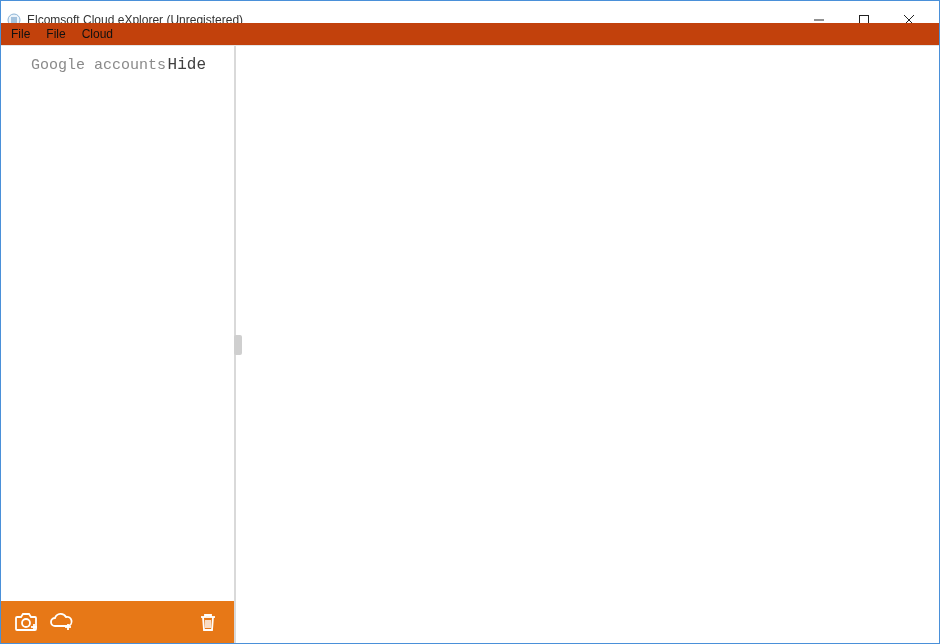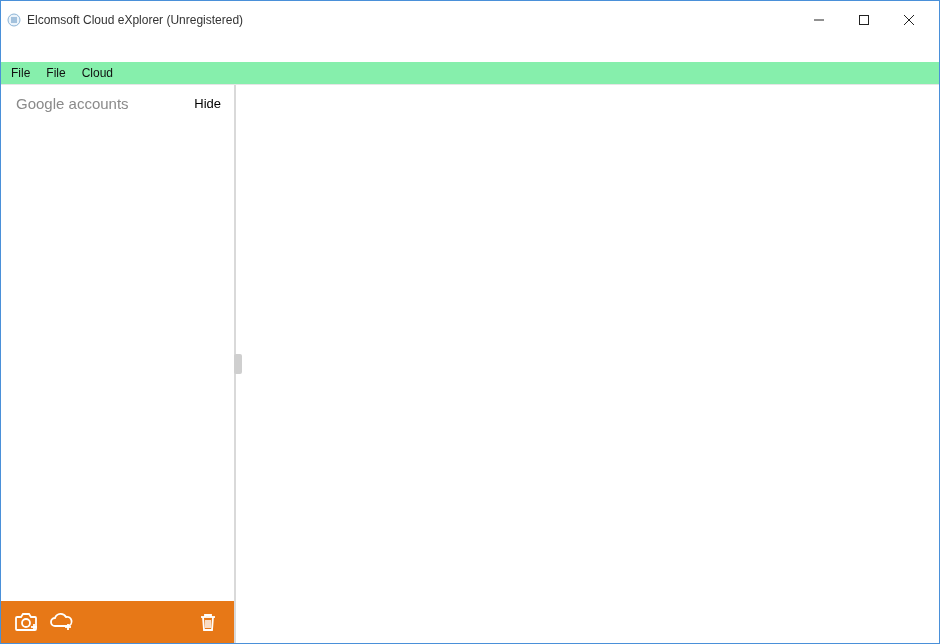--- a/index.html
+++ b/index.html
@@ -4,32 +4,32 @@
   <style>
     * { margin: 0; padding: 0; box-sizing: border-box; }
     body { font-family: "Segoe UI", Tahoma, sans-serif; font-size: 12px; background: #fff; width: 940px; height: 644px; overflow: hidden; border: 1px solid #4a90d9; display: flex; flex-direction: column; }
     
     .titlebar { height: 22px; display: flex; align-items: center; background: #fff; padding: 16px 8px 0 6px; }
     .titlebar .app-icon { width: 14px; height: 14px; margin-right: 6px; display: inline-flex; align-items: center; justify-content: center; }
     .titlebar .title { color: #333; font-size: 12px; flex: 1; }
     .titlebar .wc { width: 45px; height: 22px; display: inline-flex; align-items: center; justify-content: center; color: #333; }
     .titlebar .wc svg { display: block; }
     
-    .menubar { height: 22px; display: flex; align-items: center; padding: 0 2px; background: #86efac; margin-top: 39px; }
+    .menubar { height: 22px; display: flex; align-items: center; padding: 0 2px; background: #c2410c; }
     .menubar .mitem { padding: 2px 8px; color: #111; font-size: 12px; cursor: default; }
     
     .sep-h { height: 1px; background: #e5e5e5; width: 100%; }
     
     .content { flex: 1; display: flex; min-height: 0; }
     
     .sidebar { width: 233px; display: flex; flex-direction: column; background: #fff; }
-    .sidebar-main { flex: 1; position: relative; padding: 8px 11px; }
+    .sidebar-main { flex: 1; position: relative; padding: 8px 26px; font-family: Liberation Mono, monospace; }
     .sidebar-header { display: flex; align-items: center; justify-content: space-between; padding: 2px 2px 8px 4px; }
     .sidebar-header .heading { color: #8a8a8a; font-size: 15px; font-weight: 400; }
-    .sidebar-header .hide { color: #000000; font-size: 13px; cursor: pointer; }
+    .sidebar-header .hide { color: #404040; font-size: 16px; cursor: pointer; }
     
     .sidebar-bottom { height: 42px; background: #e77817; display: flex; align-items: center; padding: 0 10px; color: #fff; }
     .sidebar-bottom .spacer { flex: 1; }
     .sidebar-bottom .ib { width: 32px; height: 32px; display: inline-flex; align-items: center; justify-content: center; cursor: pointer; }
     .sidebar-bottom .ib + .ib { margin-left: 2px; }
     
     .splitter { width: 8px; background: #fff; position: relative; }
     .splitter .line { position: absolute; top: 0; bottom: 0; left: 0; width: 2px; background: #d9d9d9; }
     .splitter .grip { position: absolute; left: 0; width: 8px; height: 20px; top: 50%; transform: translateY(-50%); background: #cfcfcf; border-radius: 2px; }
     

